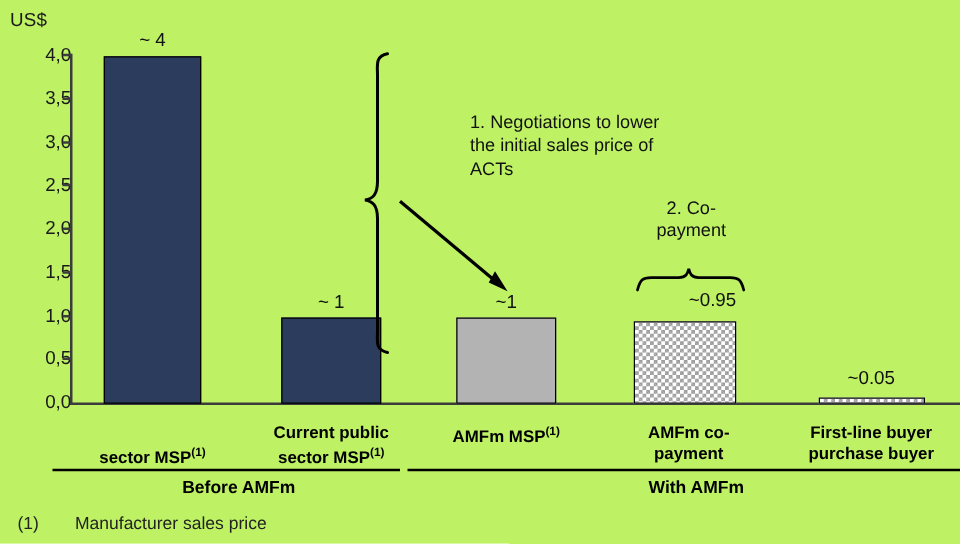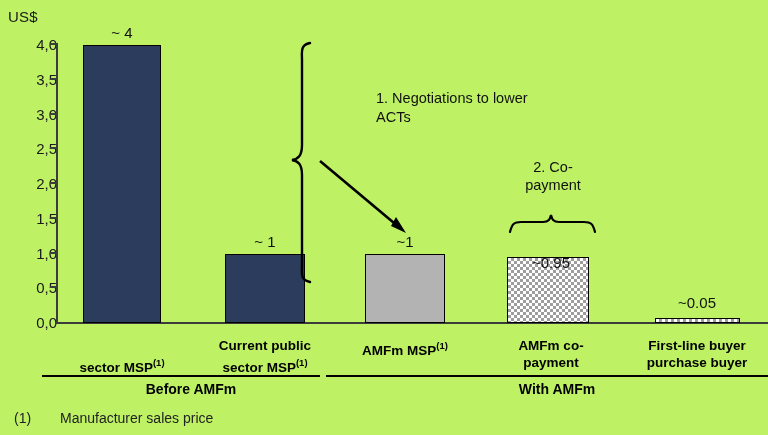--- a/index.html
+++ b/index.html
@@ -206,25 +206,26 @@
     <div class="bar bar-navy" style="left:83px;  width:78px; height:278px;"></div>
     <div class="bar bar-navy" style="left:225px; width:80px; height:69.5px;"></div>
     <div class="bar bar-gray" style="left:365px; width:80px; height:69.5px;"></div>
     <div class="bar bar-check" style="left:507px; width:82px; height:66px;"></div>
     <div class="bar bar-check" style="left:655px; width:85px; height:5px;"></div>
   </div>
 
   <div class="bar-label" style="left:122px; top:24px;">~ 4</div>
   <div class="bar-label" style="left:265px; top:233px;">~ 1</div>
   <div class="bar-label" style="left:405px; top:233px;">~1</div>
-  <div class="bar-label" style="left:551px; top:232px;margin-top:22px;">~0.95</div>
+  <div class="bar-label" style="left:570px; top:232px;">~0.95</div>
   <div class="bar-label" style="left:697px; top:294px;">~0.05</div>
 
   <div class="callout" style="left:352px; top:89px; width:190px;margin-left:24px;">
     <div>1. Negotiations to lower</div>
+    <div>the initial sales price of</div>
     <div>ACTs</div>
   </div>
 
   <div class="callout callout-2" style="left:510px; top:158px; width:86px;">
     <div>2. Co-</div>
     <div>payment</div>
   </div>
 
   <svg class="overlay" viewBox="0 0 768 435">
 

